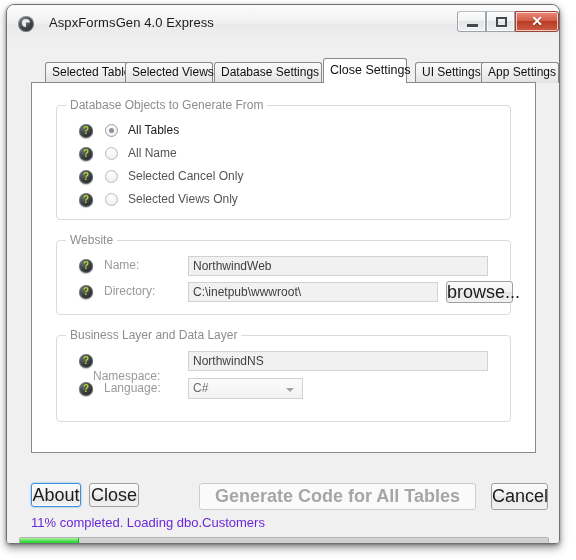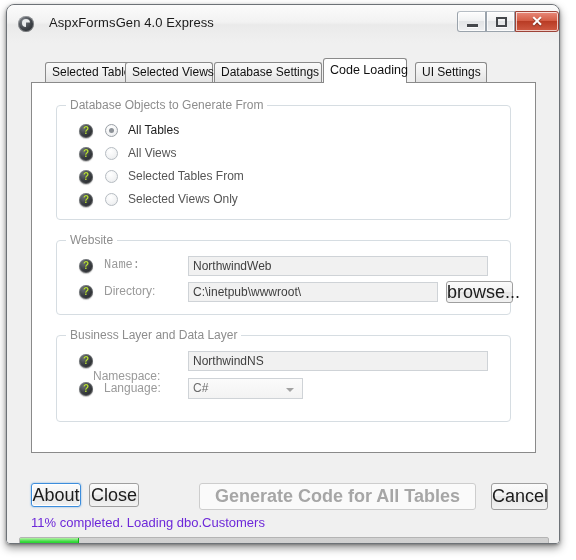--- a/index.html
+++ b/index.html
@@ -367,59 +367,60 @@
     </div>
 
     <div id="client">
 
       <div id="tabcontrol">
 
         <div id="tabstrip">
           <div class="tab" style="left:14px;   width:93px;">Selected Tables</div>
           <div class="tab" style="left:94px;  width:88px;">Selected Views</div>
           <div class="tab" style="left:183px; width:108px;">Database Settings</div>
-          <div class="tab active" style="left:292px; width:84px;">Code Loading</div>
+          <div class="tab active" style="left:292px; width:84px;">Close Settings</div>
           <div class="tab" style="left:377px; width:72px;margin-left:7px;">UI Settings</div>
+          <div class="tab" style="left:450px; width:78px;">App Settings</div>
         </div>
 
         <div id="tabpage">
 
           <div class="groupbox" id="gb-objects">
             <span class="gb-title">Database Objects to Generate From</span>
 
             <div class="radio-row checked" style="top:17px;">
               <span class="help-icon" style="left:0px; top:1px;"></span>
               <span class="radio-dot"></span>
               <span class="radio-label">All Tables</span>
             </div>
 
             <div class="radio-row disabled" style="top:40px;">
               <span class="help-icon" style="left:0px; top:1px;"></span>
               <span class="radio-dot"></span>
-              <span class="radio-label">All Views</span>
+              <span class="radio-label">All Name</span>
             </div>
 
             <div class="radio-row disabled" style="top:63px;">
               <span class="help-icon" style="left:0px; top:1px;"></span>
               <span class="radio-dot"></span>
-              <span class="radio-label">Selected Tables From</span>
+              <span class="radio-label">Selected Cancel Only</span>
             </div>
 
             <div class="radio-row disabled" style="top:86px;">
               <span class="help-icon" style="left:0px; top:1px;"></span>
               <span class="radio-dot"></span>
               <span class="radio-label">Selected Views Only</span>
             </div>
           </div>
 
           <div class="groupbox" id="gb-website">
             <span class="gb-title">Website</span>
 
             <span class="help-icon" style="left:22px; top:18px;"></span>
-            <span class="field-label" style="left:47px; top:17px;font-family:Liberation Mono, monospace;">Name:</span>
+            <span class="field-label" style="left:47px; top:17px;">Name:</span>
             <div class="textbox" style="left:131px; top:15px; width:300px;">NorthwindWeb</div>
 
             <span class="help-icon" style="left:22px; top:44px;"></span>
             <span class="field-label" style="left:47px; top:43px;">Directory:</span>
             <div class="textbox" style="left:131px; top:41px; width:250px;">C:\inetpub\wwwroot\</div>
             <div class="btn" style="left:389px; top:40px; width:67px; height:22px; line-height:20px;">browse...</div>
           </div>
 
           <div class="groupbox" id="gb-layers">
             <span class="gb-title">Business Layer and Data Layer</span>

